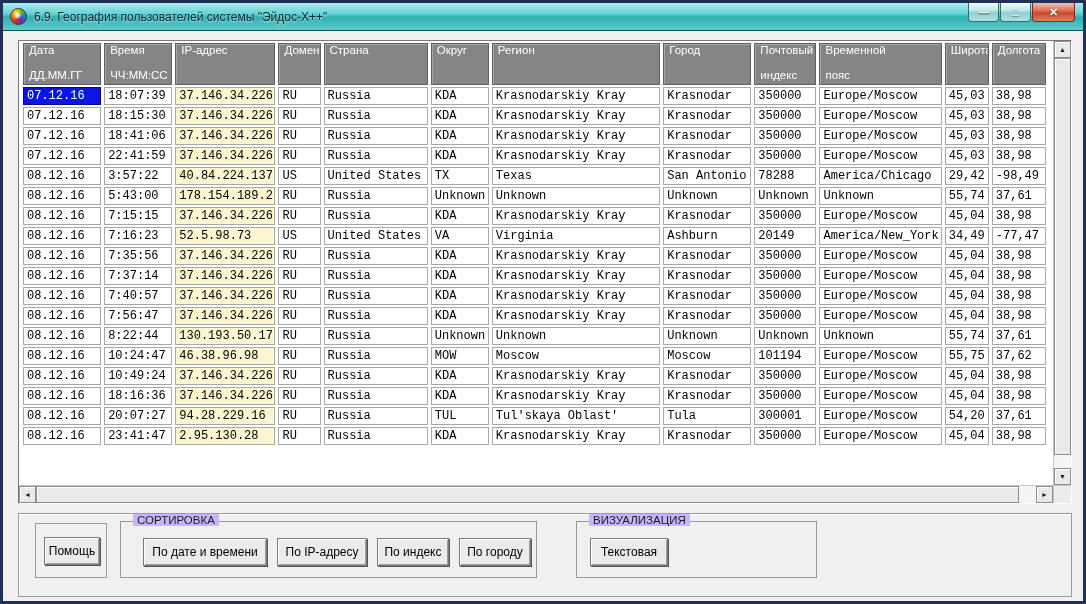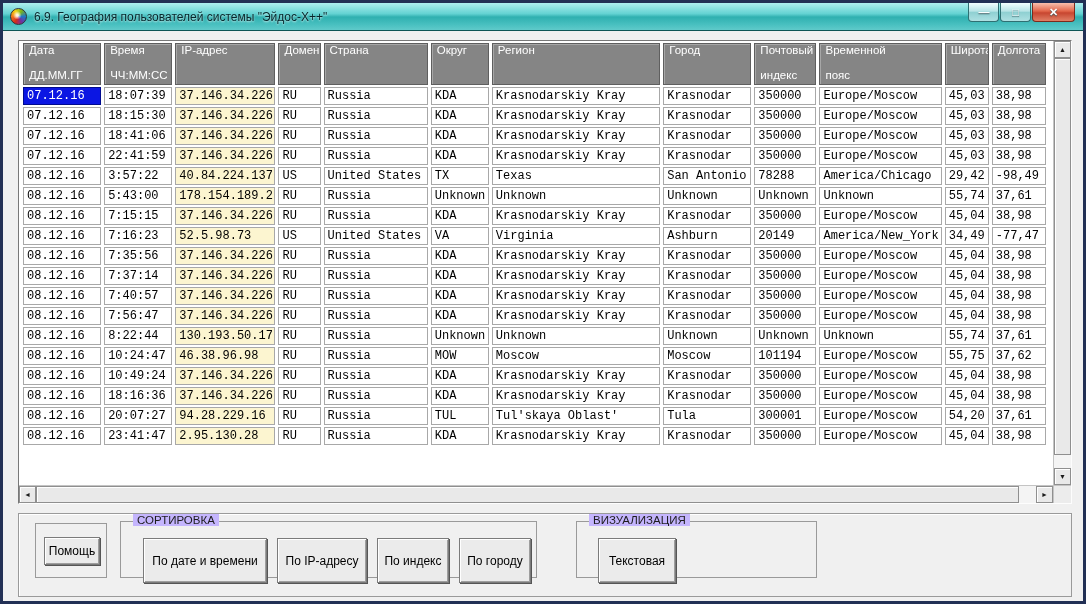--- a/index.html
+++ b/index.html
@@ -73,22 +73,22 @@
     display:flex; align-items:center; justify-content:center; white-space:nowrap; cursor:default; }
   .help-box { position:absolute; left:16px; top:9px; width:72px; height:55px; border:1px solid #9a9a9a; }
   .help-box .btn3d { position:absolute; left:8px; top:13px; width:56px; height:28px; }
   .groupbox { position:absolute; top:7px; height:57px; border:1px solid #9a9a9a; }
   .groupbox .gb-label { position:absolute; top:-8px; left:12px; background:#c4b5fd; padding:0 4px;
     font-size:11.5px; color:#1c1c1c; }
   .gb-buttons { position:absolute; left:0; top:16px; display:flex; }
   .sort-group { left:101px; width:417px; }
   .sort-group .gb-buttons { left:22px; gap:10px; }
   .viz-group { left:557px; width:241px; }
-  .viz-group .gb-buttons { left:21px; gap:0; }
-  .gb-buttons .btn3d { height:45px; }
+  .viz-group .gb-buttons { left:13px; gap:0; }
+  .gb-buttons .btn3d { height:28px; }
   .w124{width:124px} .w90{width:90px} .w72{width:72px} .w78{width:78px} .w128{width:128px}
 </style>
 </head>
 <body>
 
 <div class="window">
 
   <div class="titlebar">
     <div class="app-icon"></div>
     <div class="title-text">6.9. География пользователей системы "Эйдос-Х++"</div>

